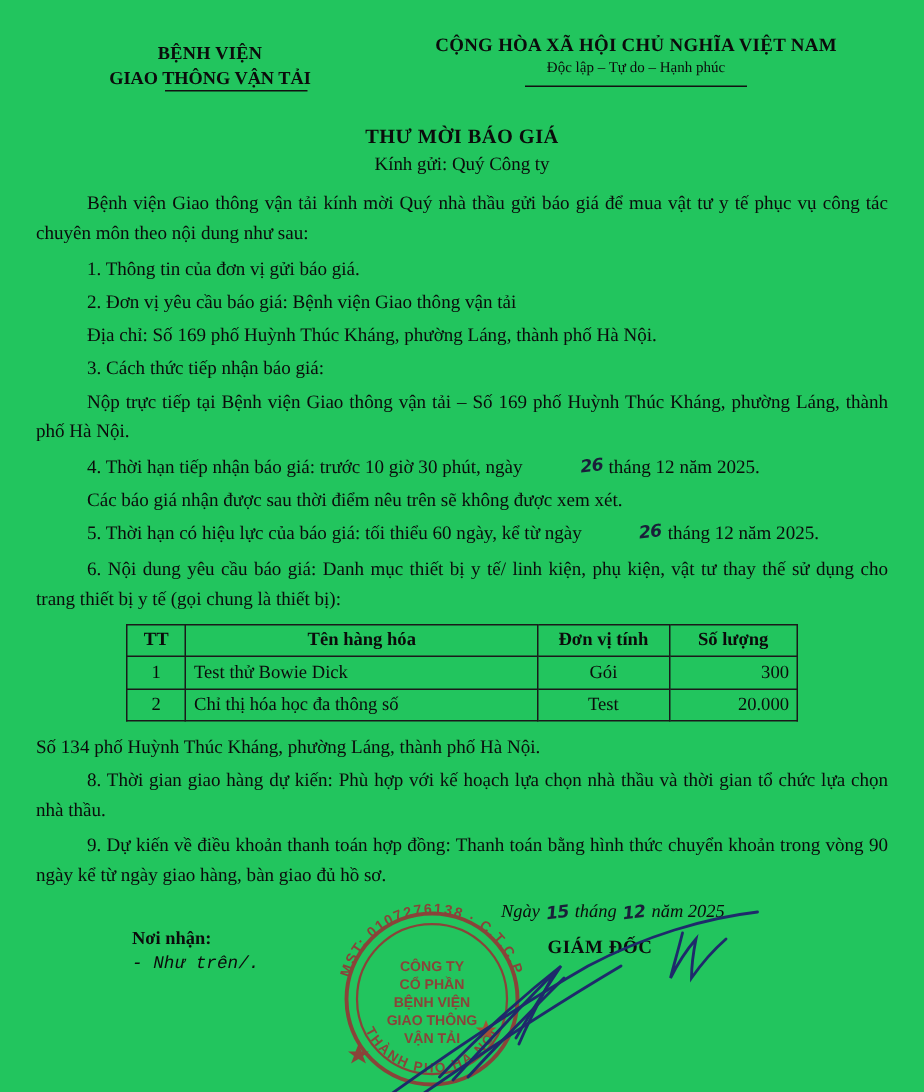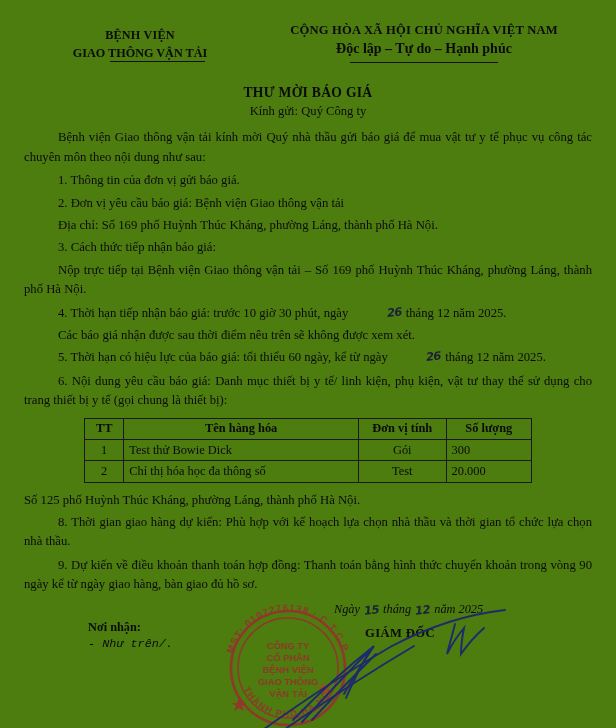--- a/index.html
+++ b/index.html
@@ -14,21 +14,21 @@
     font-family: "Liberation Serif", "DejaVu Serif", serif;
     color: #0b0b0b;
     position: relative;
   }
   .page {
     position: relative;
     width: 616px;
     height: 728px;
     box-sizing: border-box;
     padding: 0;
-    background: #4d7c0f;
+    background: #22c55e;
   }
 
   
   .doc-header {
     display: flex;
     align-items: flex-start;
     padding: 22px 24px 0 24px;
   }
   .hdr-left {
     width: 232px;
@@ -57,22 +57,22 @@
     position: absolute;
     left: 28%;
     right: 2%;
     bottom: 0px;
     border-bottom: 1px solid #111;
   }
   .hdr-right .hdr-line-1 {
     font-size: 12.6px;
   }
   .hdr-right .hdr-line-2 {
-    font-weight: bold;
-    font-size: 14px;
+    font-weight: normal;
+    font-size: 10px;
     line-height: 1.45;
   }
   .hdr-rule {
     width: 148px;
     height: 0;
     border-bottom: 1.4px solid #111;
     margin: 3px auto 0 auto;
   }
 
   
@@ -134,21 +134,21 @@
     line-height: 1.4;
   }
   .goods-table th {
     text-align: center;
     font-weight: bold;
     margin-left: 28px;
   }
   .col-tt   { width: 30px;  text-align: center; }
   .col-name { width: 250px; text-align: left; }
   .col-unit { width: 84px;  text-align: center; }
-  .col-qty  { width: 80px;  text-align: left; }
+  .col-qty  { width: 80px;  text-align: right; }
 
   
   .sig-zone {
     position: relative;
     padding: 0 24px;
     margin-top: 7px;
     height: 150px;
   }
   .sig-date {
     position: absolute;
@@ -267,21 +267,21 @@
         <tr>
           <td class="col-tt">2</td>
           <td class="col-name">Chỉ thị hóa học đa thông số</td>
           <td class="col-unit">Test</td>
           <td class="col-qty">20.000</td>
         </tr>
       </tbody>
     </table>
 
 
-    <p class="para noindent tight">Số 125 phố Huỳnh Thúc Kháng, phường Láng, thành phố Hà Nội.</p>
+    <p class="para noindent tight">Số 134 phố Huỳnh Thúc Kháng, phường Láng, thành phố Hà Nội.</p>
 
     <p class="para">8. Thời gian giao hàng dự kiến: Phù hợp với kế hoạch lựa chọn nhà thầu và thời gian tổ chức lựa chọn nhà thầu.</p>
 
     <p class="para">9. Dự kiến về điều khoản thanh toán hợp đồng: Thanh toán bằng hình thức chuyển khoản trong vòng 90 ngày kể từ ngày giao hàng, bàn giao đủ hồ sơ.</p>
   </div>
 
   <div class="sig-zone">
 
     <div class="sig-date"><span>Ngày </span><span class="hw">15</span><span> tháng </span><span class="hw">12</span><span> năm 2025</span></div>
 

